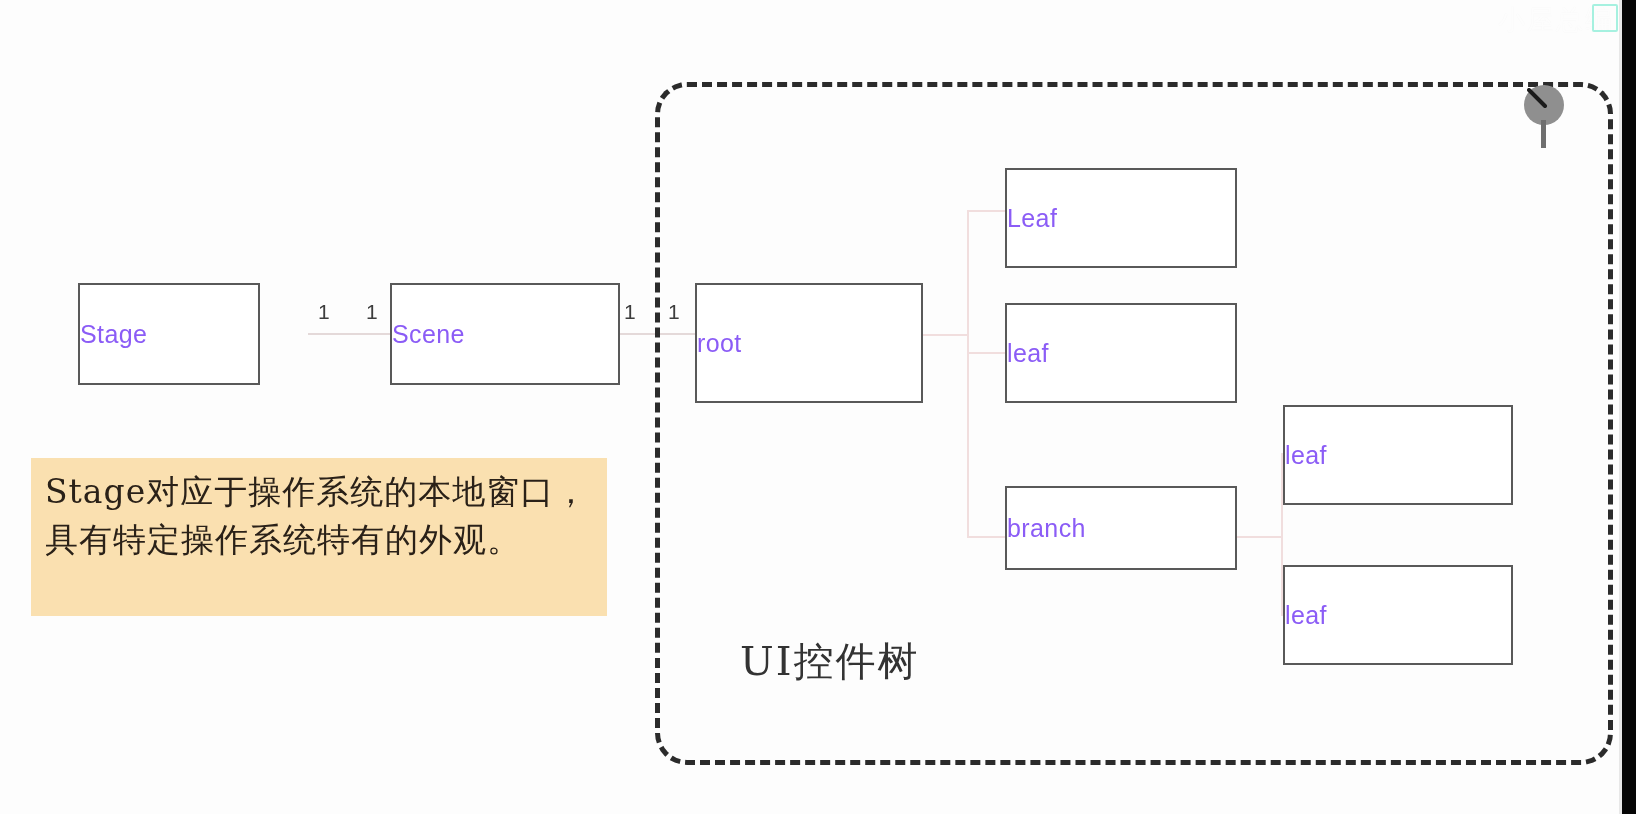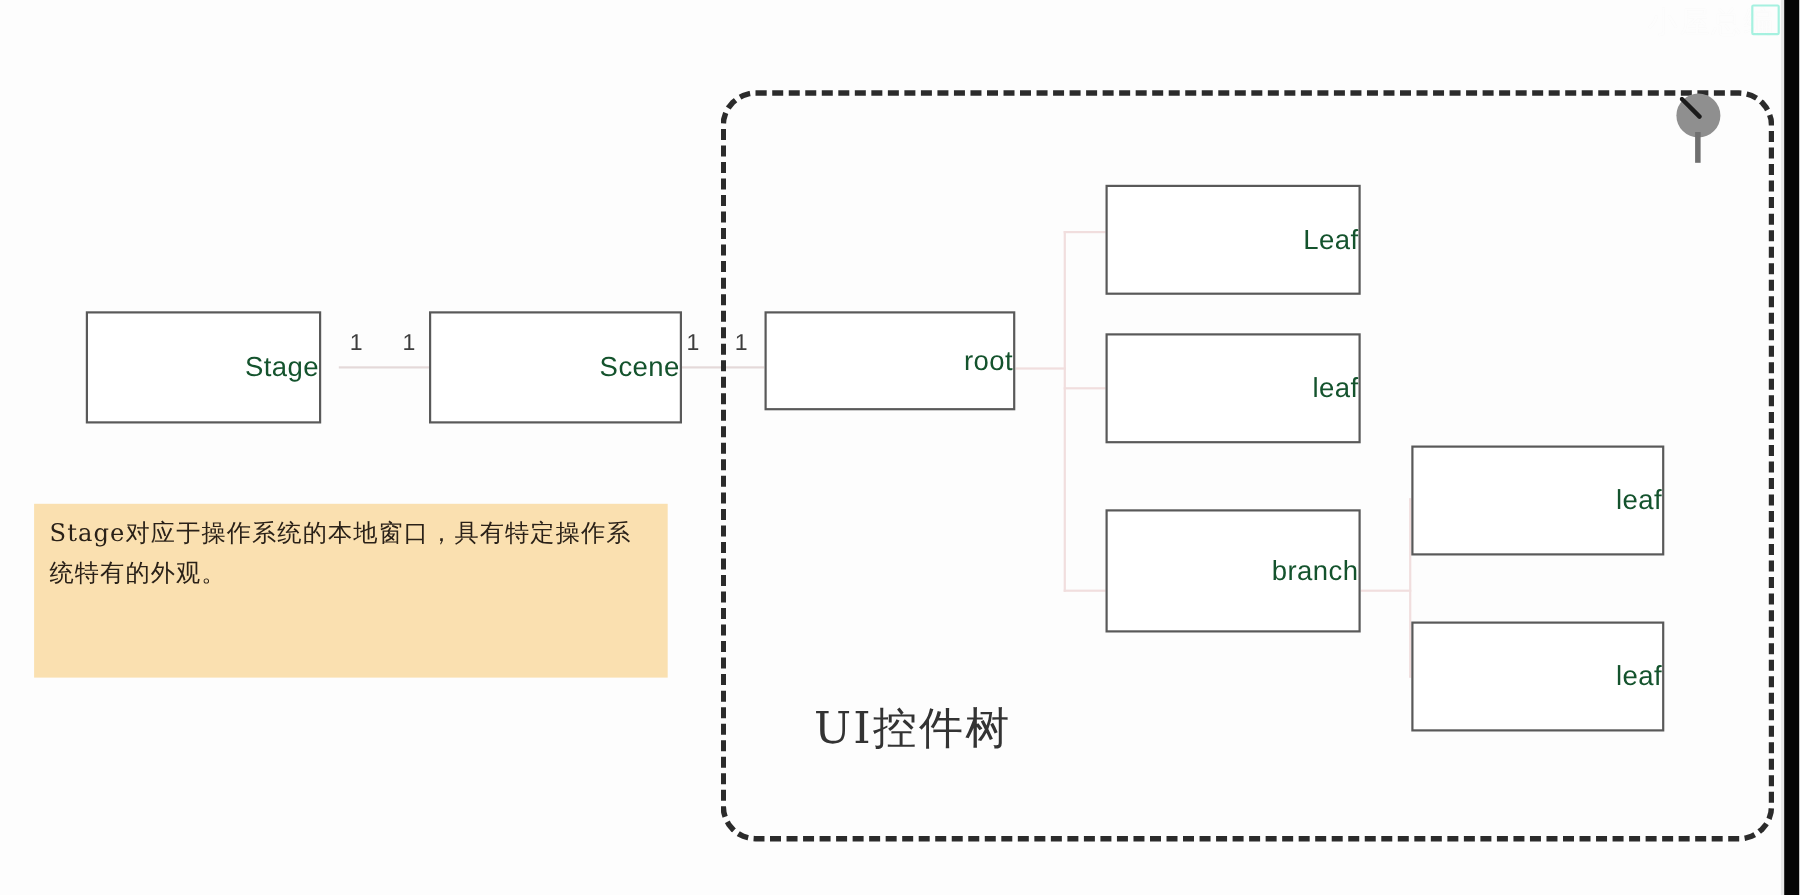--- a/index.html
+++ b/index.html
@@ -96,22 +96,22 @@
   }
 
   
   .node {
     position: absolute;
     box-sizing: border-box;
     background: #ffffff;
     border: 2px solid #595959;
     display: flex;
     align-items: center;
-    justify-content: flex-end;
-    color: #14532d;
+    justify-content: flex-start;
+    color: #8b5cf6;
     font-size: 25px;
     letter-spacing: 0.4px;
   }
 
   
   .conn-gray {
     position: absolute;
     background: #e4d9d9;
   }
   
@@ -132,22 +132,22 @@
     left: 31px;
     top: 458px;
     width: 576px;
     height: 158px;
     background: #fae0b0;
     box-sizing: border-box;
     padding: 10px 14px 0 14px;
   }
   #annotation-text {
     font-family: "DejaVu Serif", "Liberation Serif", serif;
-    font-size: 22px;
-    line-height: 36px;
+    font-size: 33px;
+    line-height: 48px;
     color: #2a2118;
     letter-spacing: 1px;
   }
 
   #region-caption {
     position: absolute;
     left: 740px;
     top: 634px;
     font-family: "DejaVu Serif", "Liberation Serif", serif;
     font-size: 40px;
@@ -182,41 +182,41 @@
   <div class="conn-pink" style="left:1281px; top:453px; width:36px; height:2px;"></div>
   <div class="conn-pink" style="left:1281px; top:614px; width:36px; height:2px;"></div>
 
   <div id="ui-tree-region"></div>
   <div id="region-handle"></div>
   <div id="region-handle-stem"></div>
   <svg id="region-handle-arrow" viewBox="0 0 22 22">
     <path d="M2 2 L11 11 M11 11 L18 18" stroke="#1b1b1b" stroke-width="4" fill="none" stroke-linecap="round"></path>
   </svg>
 
-  <div class="node" style="left:78px; top:283px; width:214px; height:102px;">
+  <div class="node" style="left:78px; top:283px; width:182px; height:102px;">
     <span>Stage</span>
   </div>
 
   <div class="node" style="left:390px; top:283px; width:230px; height:102px;">
     <span>Scene</span>
   </div>
 
-  <div class="node" style="left:695px; top:283px; width:228px; height:90px;">
+  <div class="node" style="left:695px; top:283px; width:228px; height:120px;">
     <span>root</span>
   </div>
 
   <div class="node" style="left:1005px; top:168px; width:232px; height:100px;">
     <span>Leaf</span>
   </div>
 
   <div class="node" style="left:1005px; top:303px; width:232px; height:100px;">
     <span>leaf</span>
   </div>
 
-  <div class="node" style="left:1005px; top:463px; width:232px; height:112px;">
+  <div class="node" style="left:1005px; top:486px; width:232px; height:84px;">
     <span>branch</span>
   </div>
 
   <div class="node" style="left:1283px; top:405px; width:230px; height:100px;">
     <span>leaf</span>
   </div>
 
   <div class="node" style="left:1283px; top:565px; width:230px; height:100px;">
     <span>leaf</span>
   </div>

